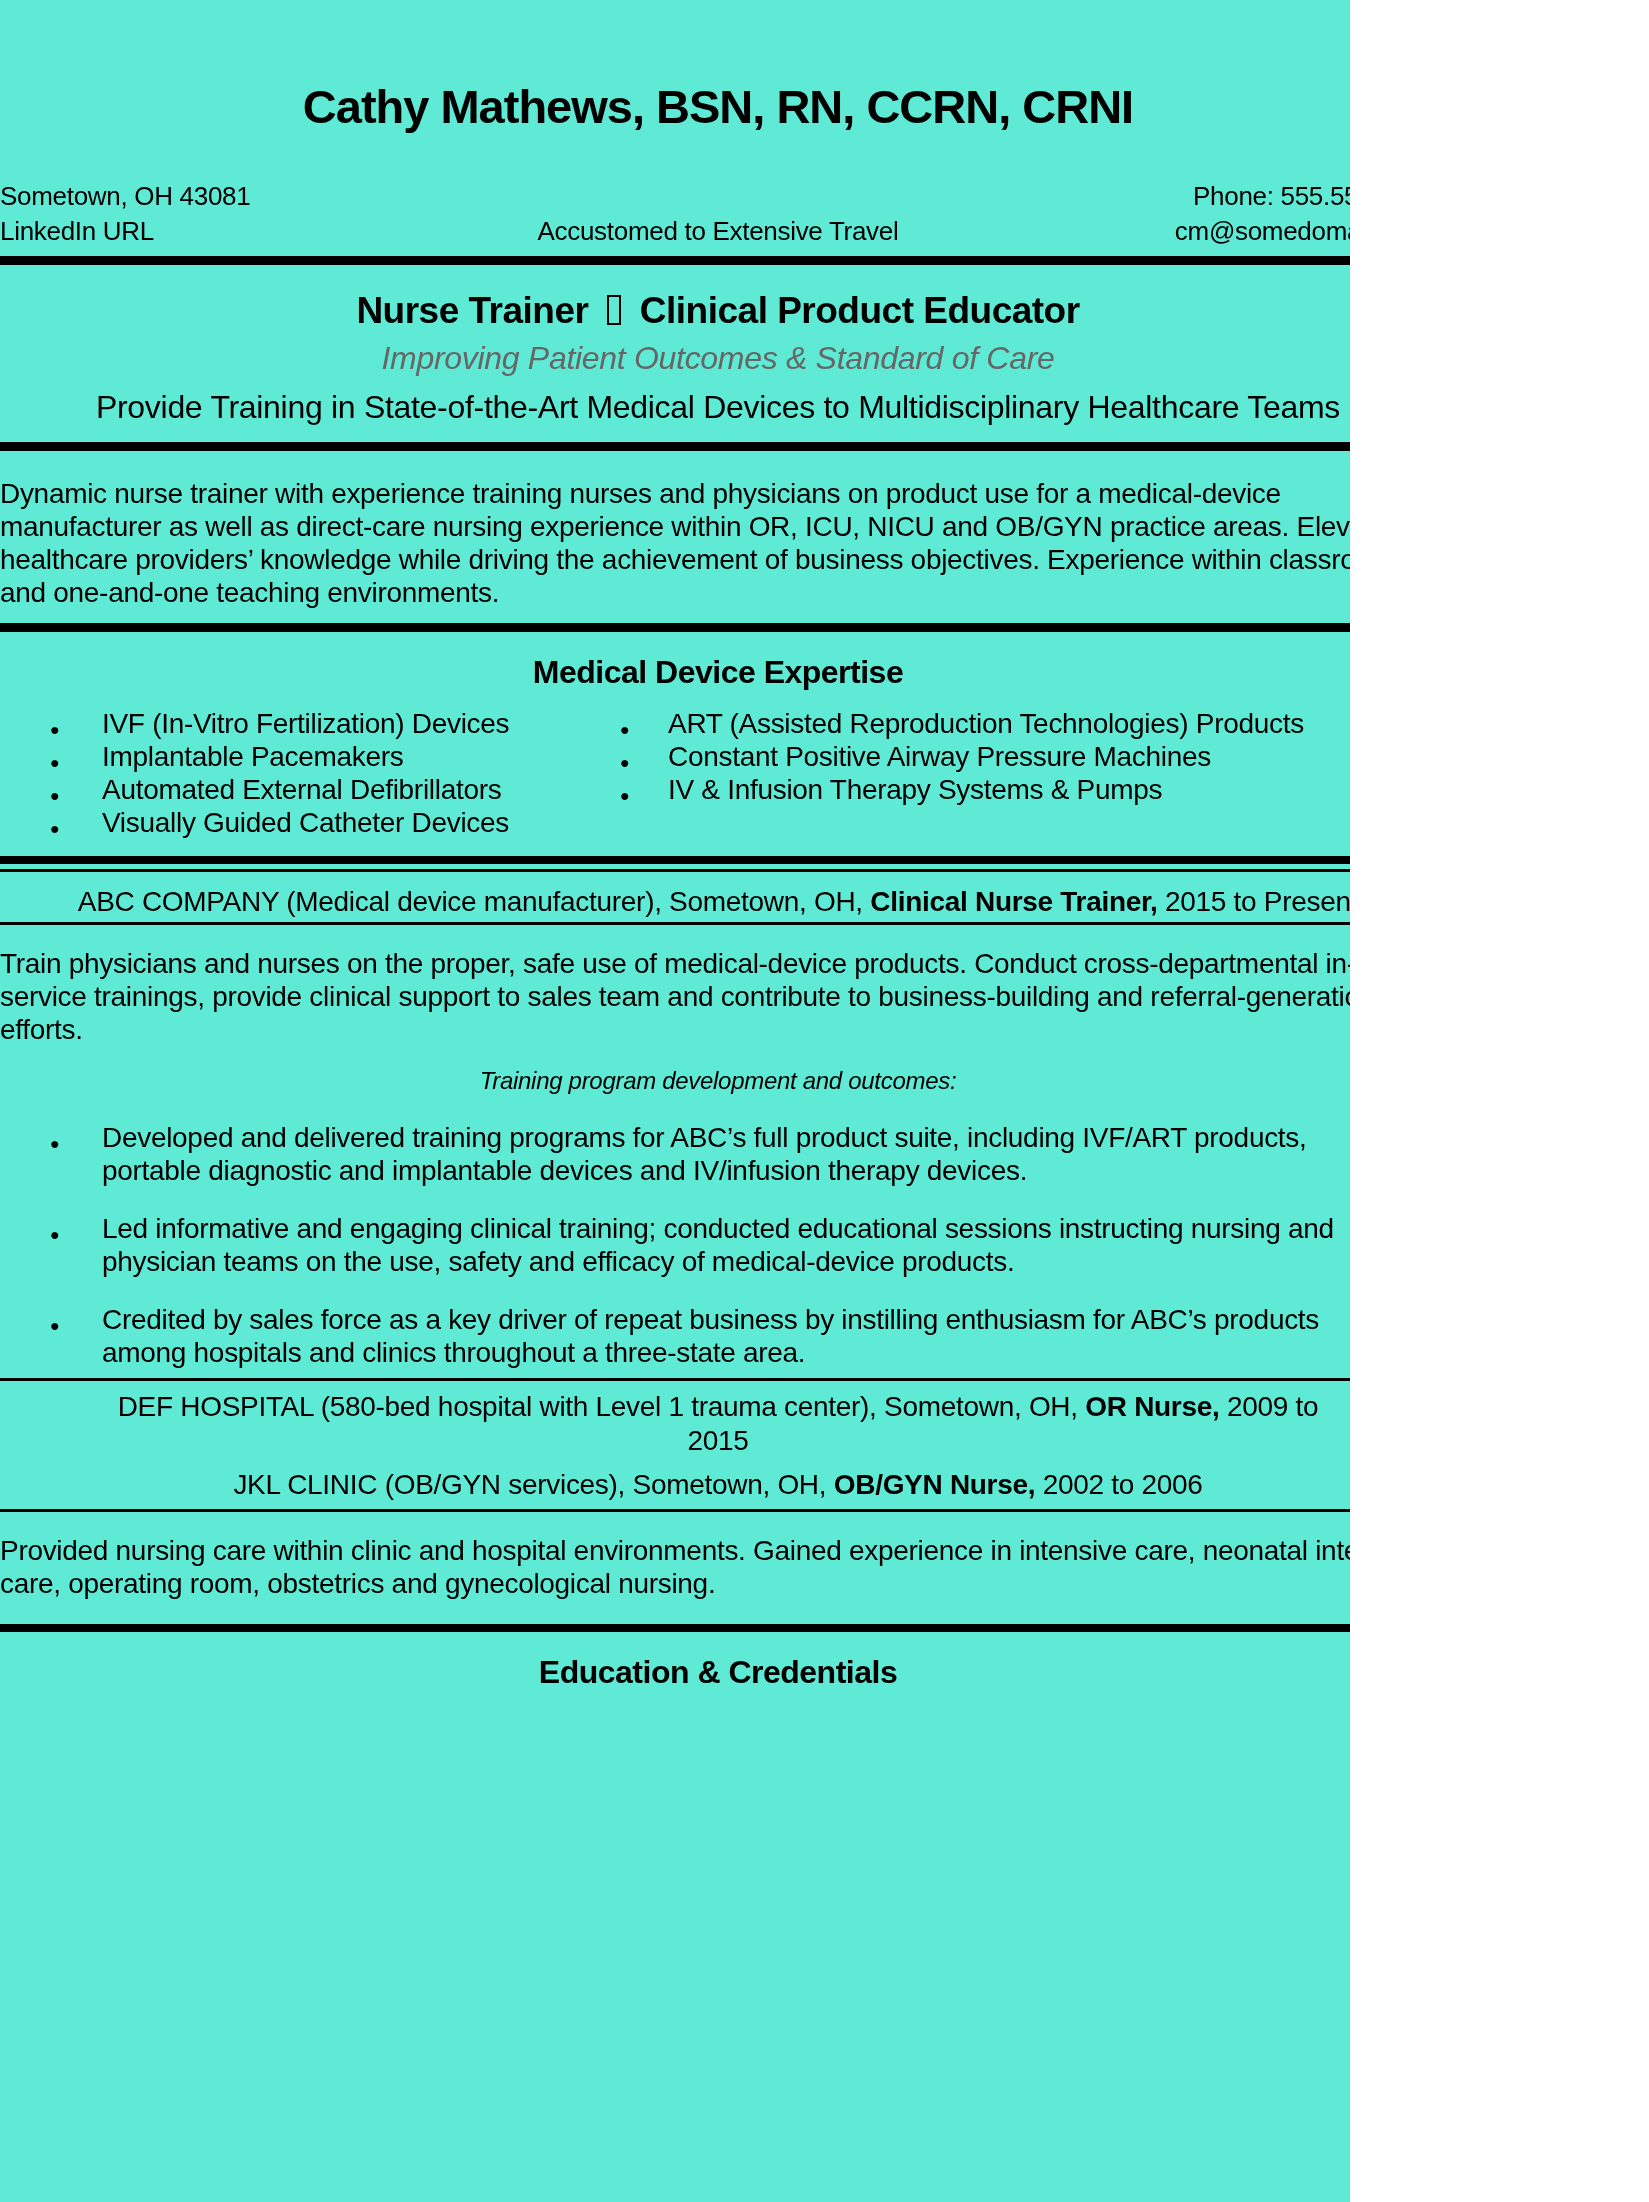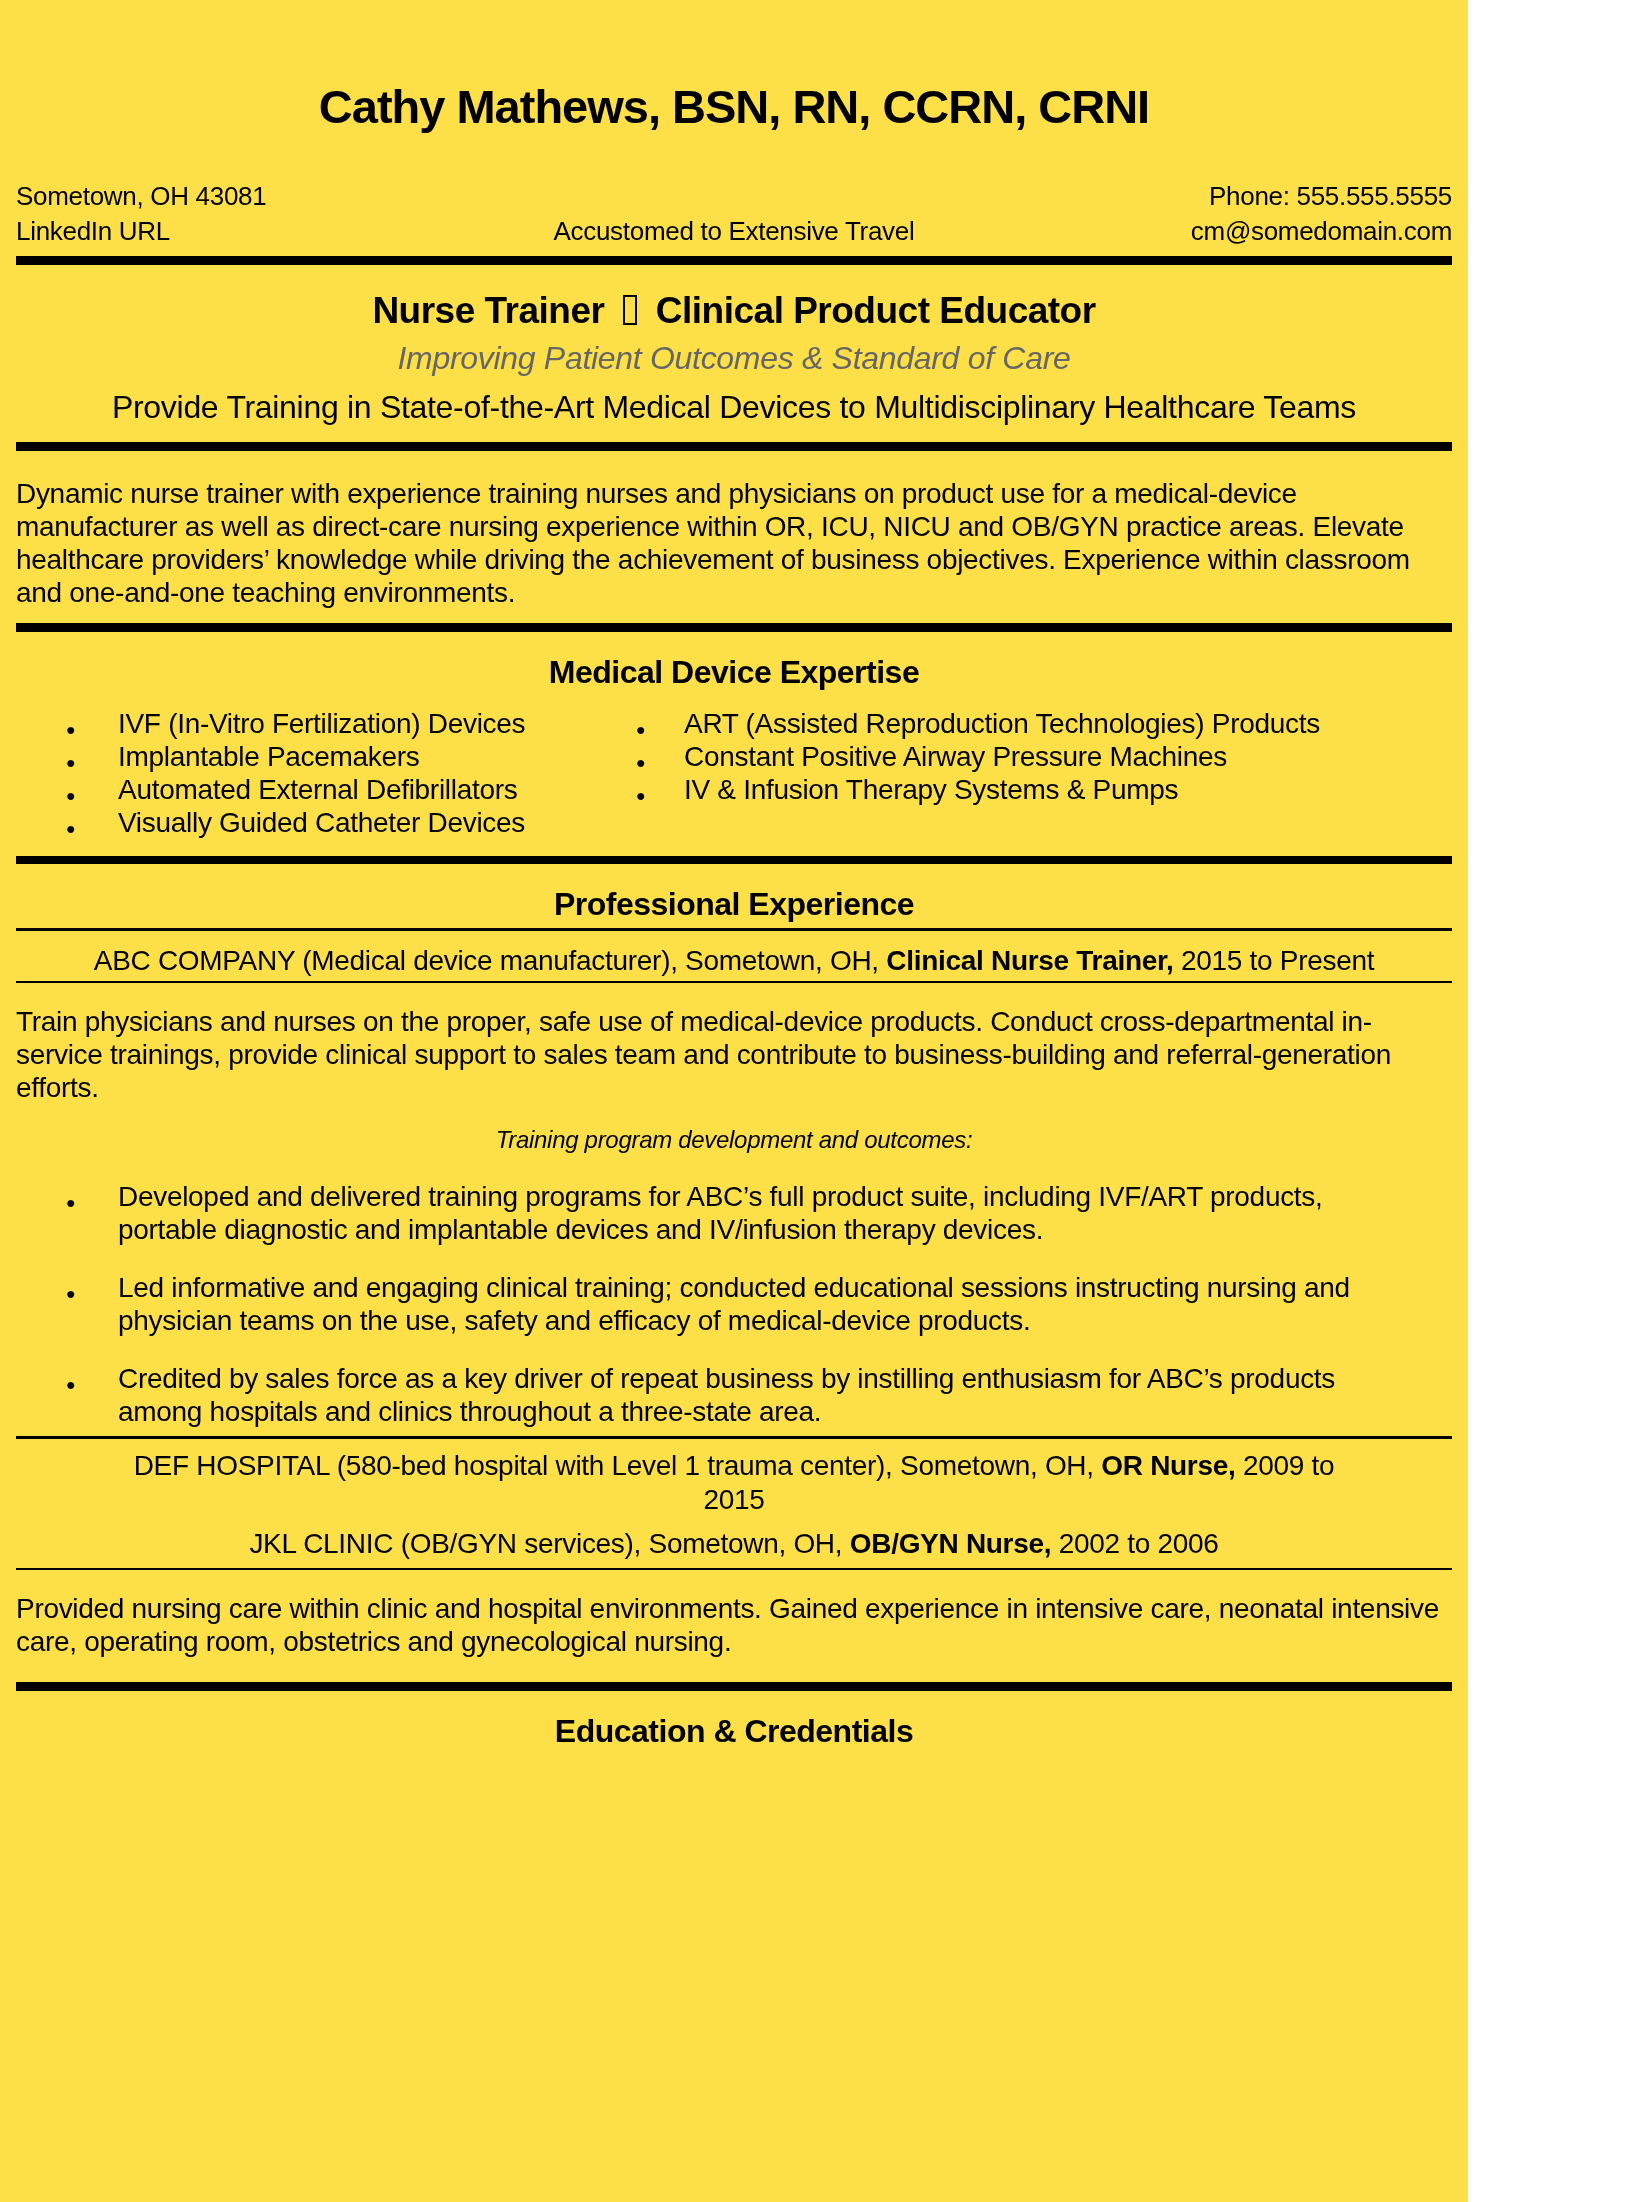--- a/index.html
+++ b/index.html
@@ -4,23 +4,23 @@
 <style>
   * { margin: 0; padding: 0; box-sizing: border-box; }
   html, body { background: #ffffff; }
   body {
     font-family: "Liberation Sans", sans-serif;
     color: #000000;
     -webkit-font-smoothing: antialiased;
   }
   .page {
     position: relative;
-    width: 1468px;
+    width: 1350px;
     height: 2203px;
-    background: #fde047;
+    background: #5eead4;
     overflow: hidden;
   }
   .content {
     width: 1436px;
     margin: 0 auto;
     padding-top: 80px;
     letter-spacing: -0.3px;
   }
 
   
@@ -198,21 +198,20 @@
       </ul>
       <ul class="bullet-list col-right">
         <li>ART (Assisted Reproduction Technologies) Products</li>
         <li>Constant Positive Airway Pressure Machines</li>
         <li>IV &amp; Infusion Therapy Systems &amp; Pumps</li>
       </ul>
     </div>
 
     <hr class="thick rule-expertise">
 
-    <h3 class="section-heading">Professional Experience</h3>
 
     <hr class="thin rule-after-exp-heading">
 
     <p class="job-heading"><span>ABC COMPANY (Medical device manufacturer), Sometown, OH, </span><span class="job-title">Clinical Nurse Trainer,</span><span> 2015 to Present</span></p>
 
     <hr class="thin rule-after-job-heading">
 
     <p class="body-text job-intro">Train physicians and nurses on the proper, safe use of medical-device products. Conduct cross-departmental in-service trainings, provide clinical support to sales team and contribute to business-building and referral-generation efforts.</p>
 
     <p class="job-subhead">Training program development and outcomes:</p>

